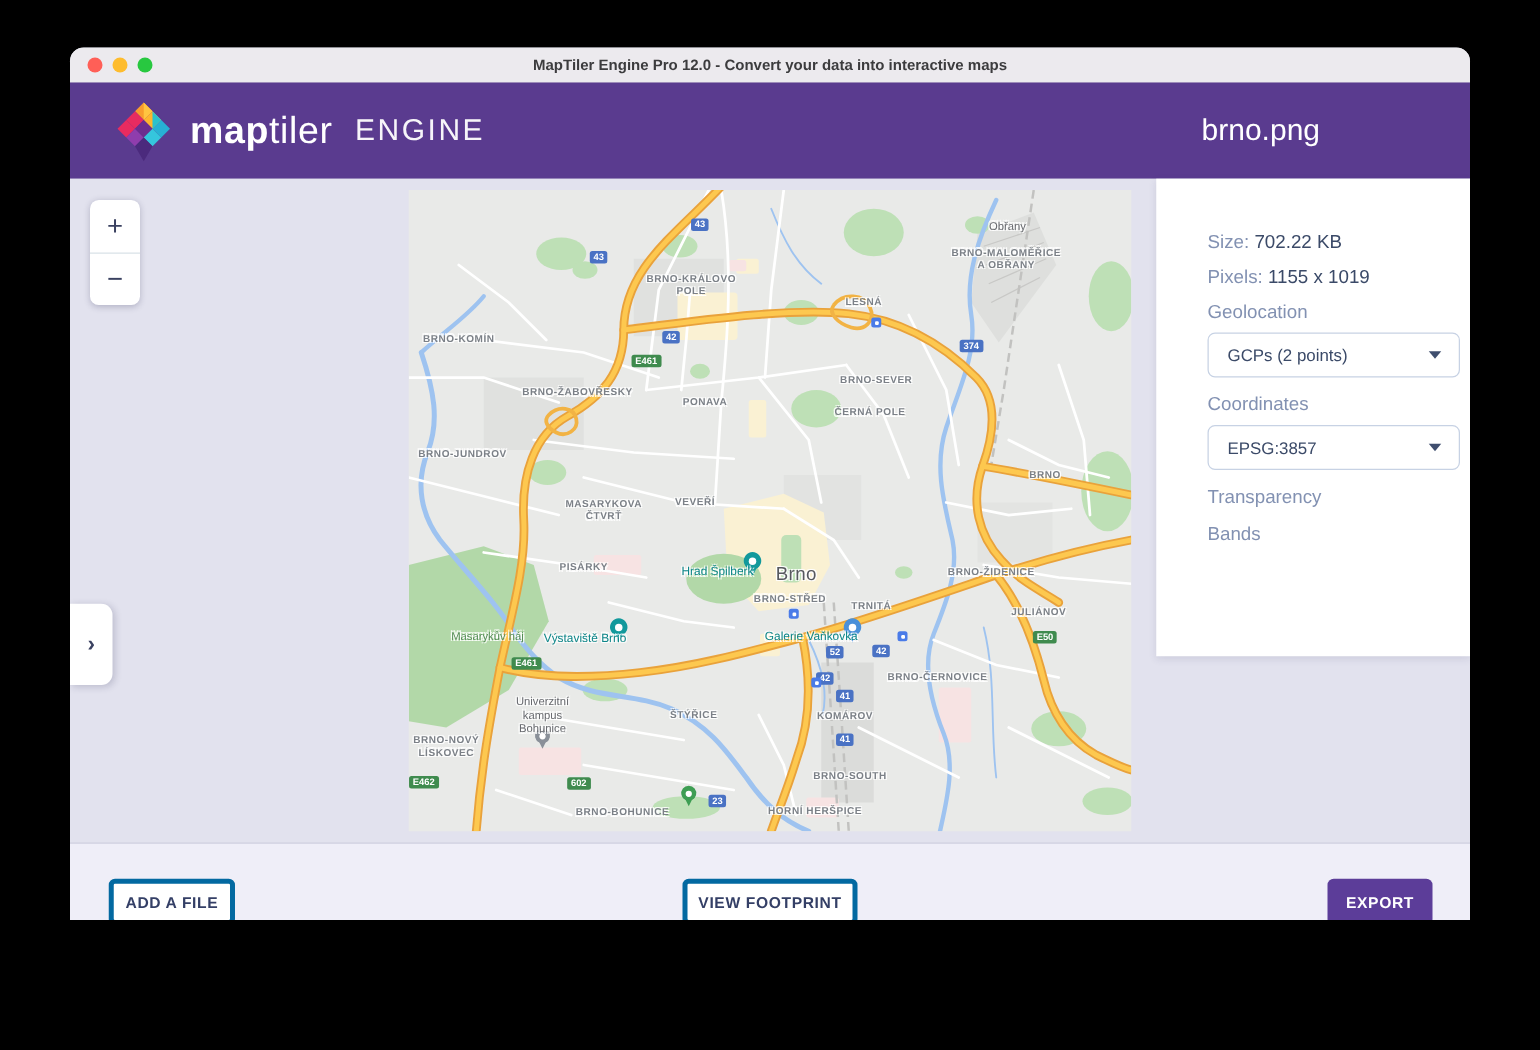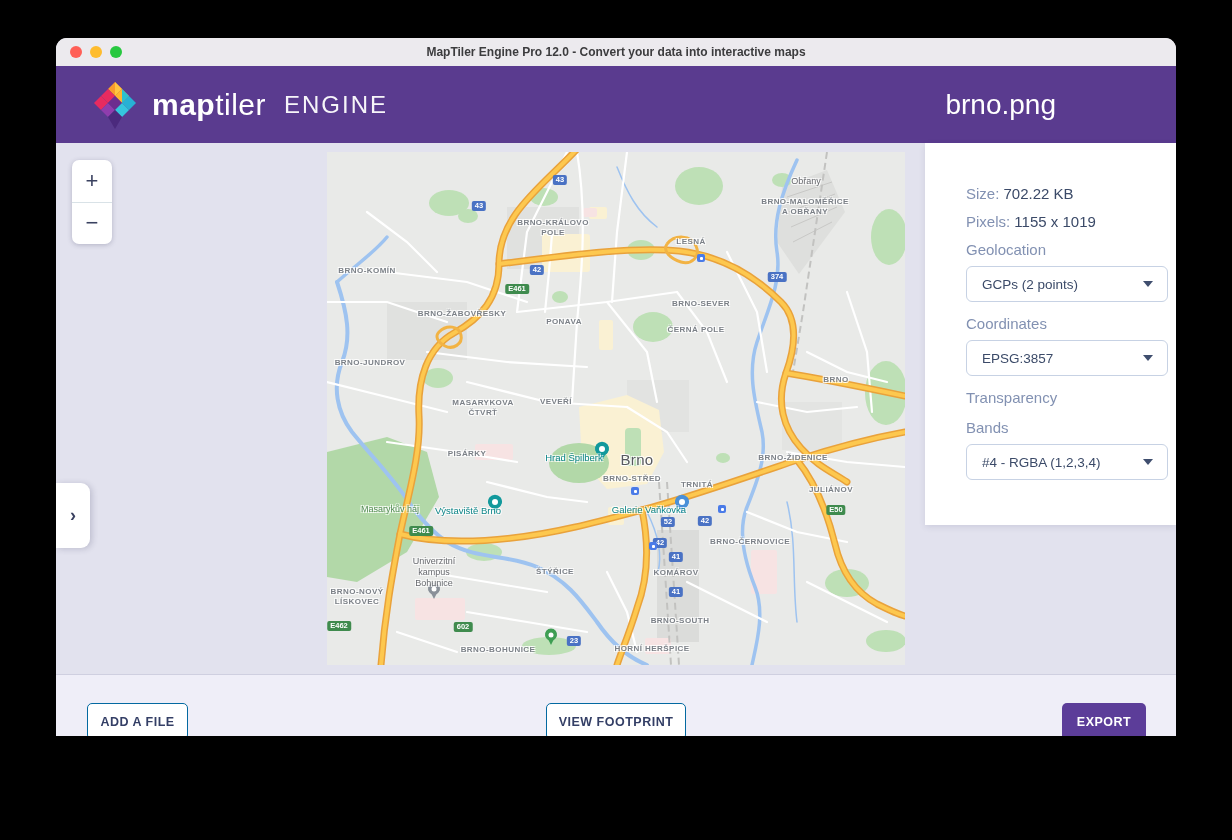--- a/index.html
+++ b/index.html
@@ -13,21 +13,21 @@
   .light.yellow{background:#febc2e;}
   .light.green{background:#28c840;}
   .win-title{font-size:12px;font-weight:700;color:#3c3c3e;}
   
   .header{position:absolute;left:0;top:28px;width:100%;height:77px;background:#5a3b8f;display:flex;align-items:center;}
   .brand{display:flex;align-items:center;margin-left:36px;gap:14px;}
   .brand-text{color:#fff;font-size:30px;letter-spacing:.5px;}
   .brand-text b{font-weight:700;}
   .brand-text .thin{font-weight:300;}
   .engine{color:rgba(255,255,255,.95);font-weight:300;font-size:24px;letter-spacing:2px;margin-left:4px;}
-  .filename{position:absolute;right:120px;top:0;height:77px;display:flex;align-items:center;color:#fff;font-size:28px;}
+  .filename{position:absolute;right:120px;top:0;height:77px;display:flex;align-items:center;color:#fff;font-size:24px;}
   
   .main{position:absolute;left:0;top:105px;width:100%;height:532px;background:#e2e2ee;}
   .map{position:absolute;left:271px;top:9px;width:578px;height:513px;overflow:hidden;background:#e9eae8;}
   .map svg{position:absolute;left:0;top:0;}
   .map-labels{position:absolute;left:0;top:0;width:100%;height:100%;}
   .ml{position:absolute;transform:translate(-50%,-50%);white-space:pre-line;text-align:center;line-height:1.2;
       text-shadow:-1px -1px 0 rgba(255,255,255,.85),1px -1px 0 rgba(255,255,255,.85),-1px 1px 0 rgba(255,255,255,.85),1px 1px 0 rgba(255,255,255,.85);}
   .ml.district{font-size:8px;font-weight:700;color:#7b8087;letter-spacing:.45px;}
   .ml.place{font-size:9px;color:#67696e;}
   .ml.city{font-size:15px;color:#57595e;letter-spacing:.3px;}
@@ -49,21 +49,21 @@
   .panel-inner{padding:26px 24px 0 25px;}
   .info-row{font-size:15px;margin-bottom:11px;color:#8291b2;}
   .info-row .val{color:#3b4a68;}
   .field-label{font-size:15px;color:#8291b2;margin:13px 0 8px;}
   .dropdown{width:202px;height:36px;border:1px solid #c7d2e4;border-radius:6px;background:#fff;display:flex;align-items:center;justify-content:space-between;padding:0 14px 0 15px;box-sizing:border-box;cursor:pointer;}
   .dropdown .dval{font-size:13.5px;color:#3b4a68;}
   .caret{width:0;height:0;border-left:5px solid transparent;border-right:5px solid transparent;border-top:6px solid #3f4e6e;}
   
   .footer{position:absolute;left:0;top:637px;width:100%;height:91px;background:#efeef8;box-shadow:0 -1px 0 rgba(120,120,160,.18);}
   .btn{position:absolute;top:28px;height:37px;border-radius:5px;display:flex;align-items:center;justify-content:center;font-size:12.5px;font-weight:700;letter-spacing:.5px;cursor:pointer;box-sizing:border-box;}
-  .btn.secondary{background:#fff;border:1px solid #0369a1;color:#343f66;}
+  .btn.secondary{background:#fff;border:4px solid #0369a1;color:#343f66;}
   .btn.primary{background:#5c3d99;color:#fff;border:none;}
   #btn-add{left:31px;width:101px;}
   #btn-footprint{left:490px;width:140px;}
   #btn-export{left:1006px;width:84px;}
   
   .attribution{position:absolute;right:4px;bottom:1px;background:rgba(255,255,255,.55);border-radius:8px 0 0 0;padding:3px 10px 4px 12px;font-family:"Liberation Serif",serif;font-size:12px;color:#b4b4cc;white-space:nowrap;}
   .attribution a{color:#b4b4cc;text-decoration:underline;cursor:pointer;}
 </style>
 </head>
 <body>
@@ -339,24 +339,20 @@
 
           <div class="field-label">Coordinates</div>
           <div class="dropdown">
             <span class="dval">EPSG:3857</span>
             <span class="caret"></span>
           </div>
 
           <div class="field-label">Transparency</div>
 
           <div class="field-label">Bands</div>
-          <div class="dropdown">
-            <span class="dval">#4 - RGBA (1,2,3,4)</span>
-            <span class="caret"></span>
-          </div>
         </div>
       </div>
     </div>
 
     <div class="footer">
       <div class="btn secondary" id="btn-add">ADD A FILE</div>
       <div class="btn secondary" id="btn-footprint">VIEW FOOTPRINT</div>
       <div class="btn primary" id="btn-export">EXPORT</div>
     </div>
 

